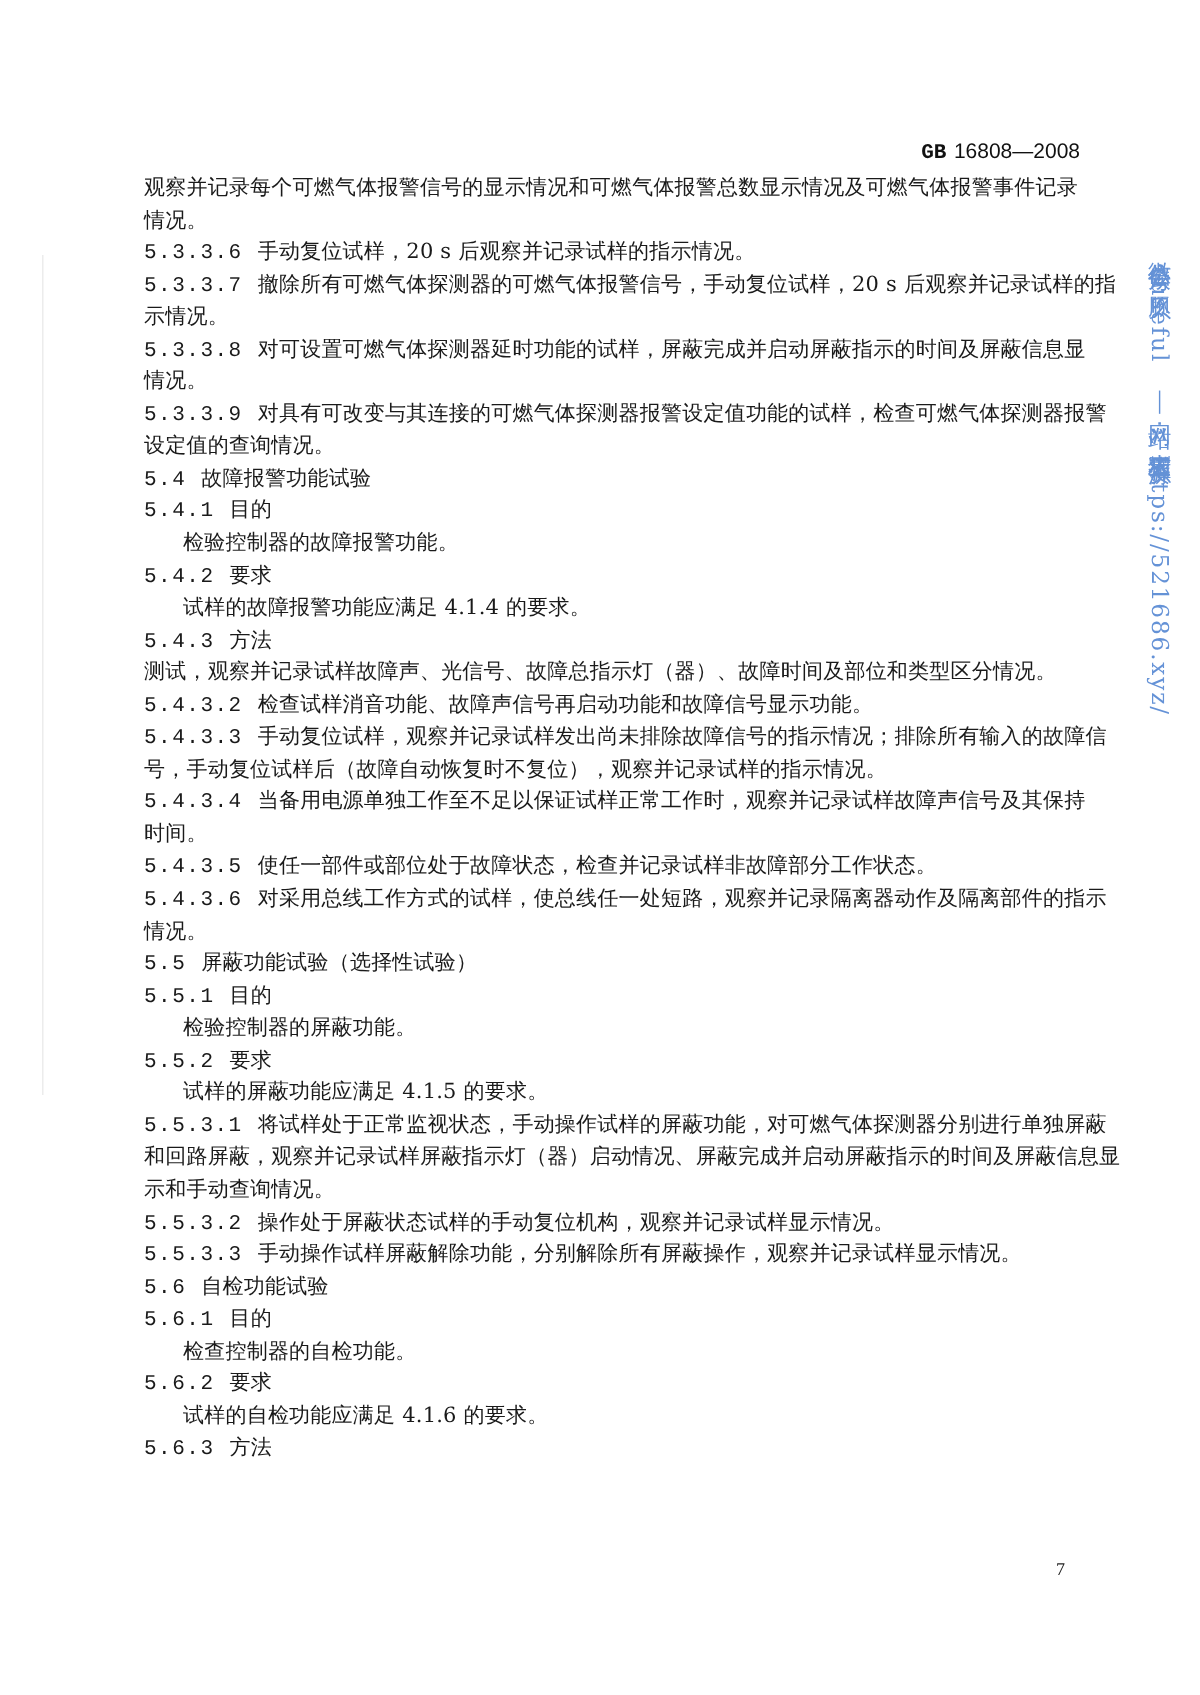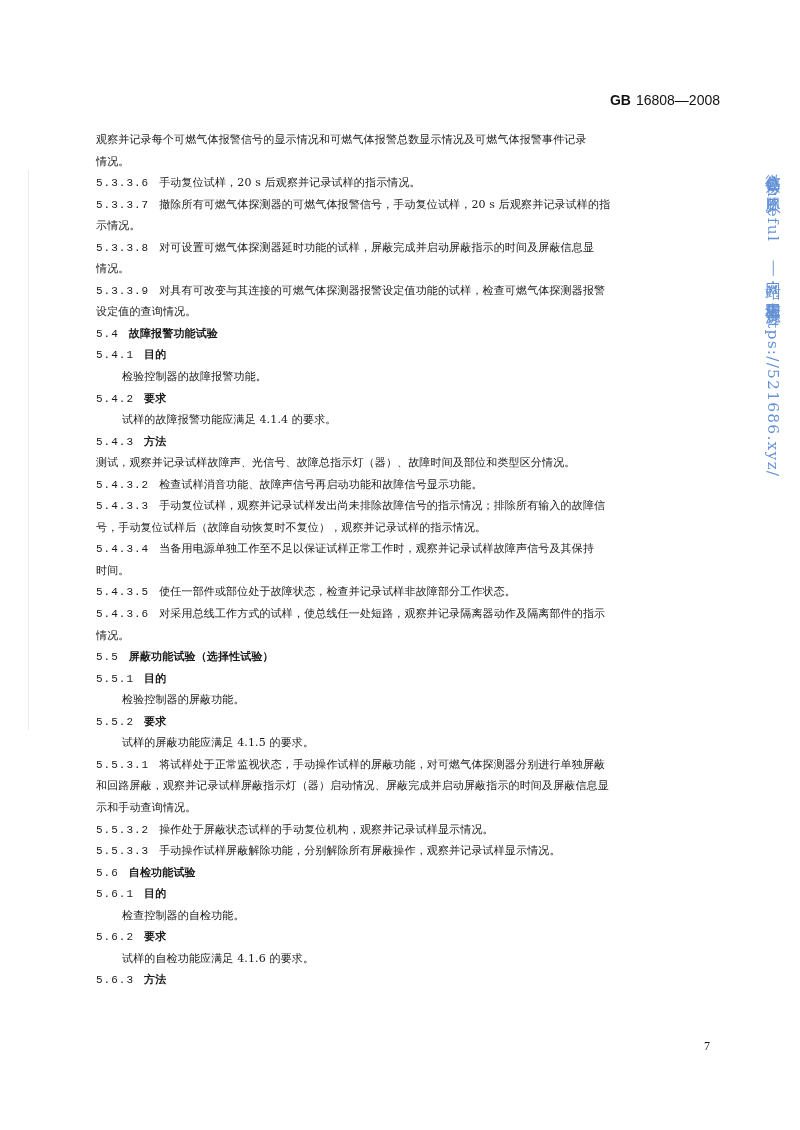--- a/index.html
+++ b/index.html
@@ -4,29 +4,29 @@
 <style>
   html, body { margin: 0; padding: 0; }
   body {
     width: 800px; height: 1130px; background: #ffffff; position: relative; overflow: hidden;
     font-family: "DejaVu Serif", "Liberation Serif", serif; color: #1a1a1a;
   }
   .header {
     position: absolute; top: 92px; right: 80px;
     font-family: "Liberation Sans", sans-serif; font-size: 14px; color: #111;
   }
-  .header b { font-family: Liberation Sans, sans-serif; font-weight: bold; margin-right: 5px; }
+  .header b { font-family: Liberation Mono, monospace; font-weight: bold; margin-right: 5px; }
   .body {
-    position: absolute; left: 96px; top: 129px; width: 612px;
-    font-size: 11px; line-height: 21.55px; letter-spacing: 0.15px;
+    position: absolute; left: 96px; top: 115px; width: 612px;
+    font-size: 14px; line-height: 21.55px; letter-spacing: 0.15px;
   }
   .line { white-space: nowrap; height: 21.55px; }
   .ind { padding-left: 26px; }
   .num { display: inline-block; font-family: Liberation Mono, monospace; margin-right: 10px; letter-spacing: 1px; }
-  .h .ttl { font-weight: bold; }
+  .h .ttl { font-weight: normal; }
   .pageno { position: absolute; left: 704px; top: 1039px; font-size: 12px; font-family: "Liberation Serif", serif; }
   .watermark {
     position: absolute; left: 762px; top: 162px; writing-mode: vertical-rl;
     font-family: "DejaVu Serif", serif; font-size: 15.5px; color: #4a7fd0; letter-spacing: 1.2px;
     opacity: 0.85;
   }
   .edge { position: absolute; left: 28px; top: 170px; width: 1px; height: 560px; background: #ececec; }
 </style>
 </head>
 <body>

